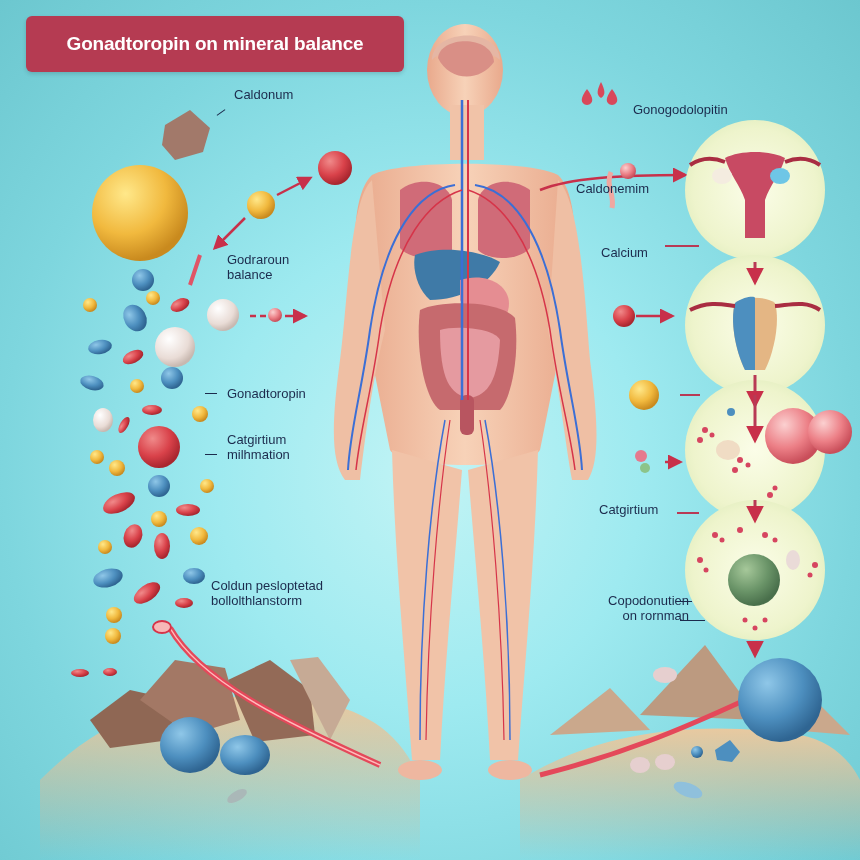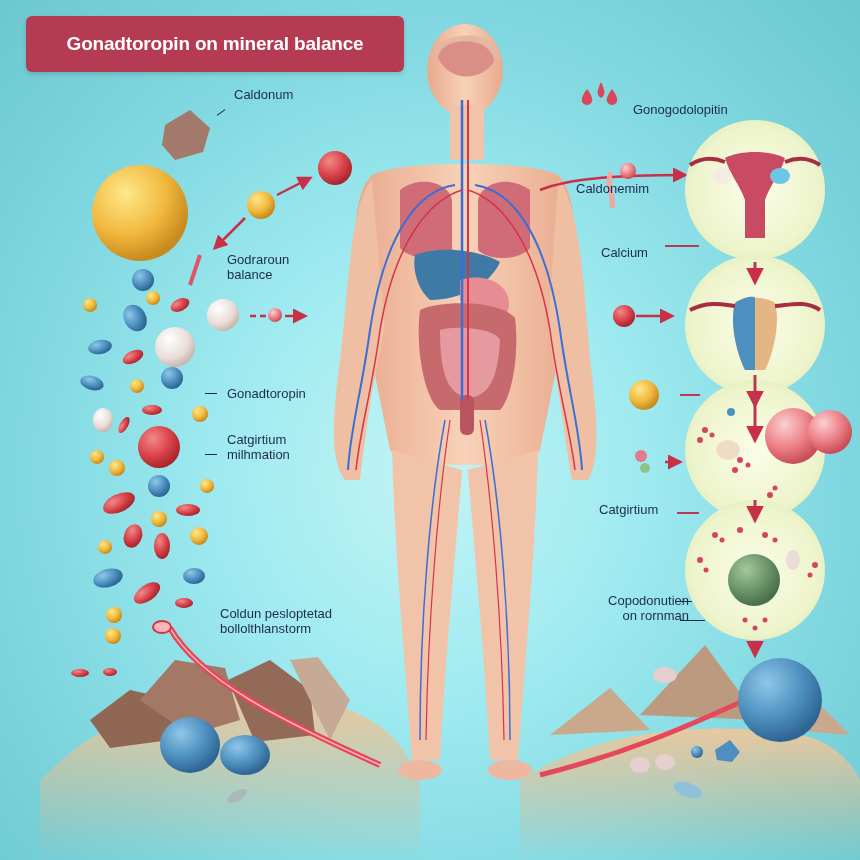--- a/index.html
+++ b/index.html
@@ -279,21 +279,21 @@
   <div class="lbl" style="left:227px;top:386px;">
     <span>Gonadtoropin</span>
   </div>
 
   <div class="tick" style="left:205px;top:454px;width:12px;"></div>
   <div class="lbl" style="left:227px;top:432px;">
     <span class="l2">Catgirtium</span>
     <span class="l2">milhmation</span>
   </div>
 
-  <div class="lbl" style="left:220px;top:578px;margin-top:28px;">
+  <div class="lbl" style="left:211px;top:578px;">
     <span class="l2">Coldun pesloptetad</span>
     <span class="l2">bollolthlanstorm</span>
   </div>
 
   <div class="lbl" style="left:633px;top:102px;">
     <span>Gonogodolopitin</span>
   </div>
 
   <div class="lbl" style="left:576px;top:137px;margin-top:44px;">
     <span>Caldonemim</span>

